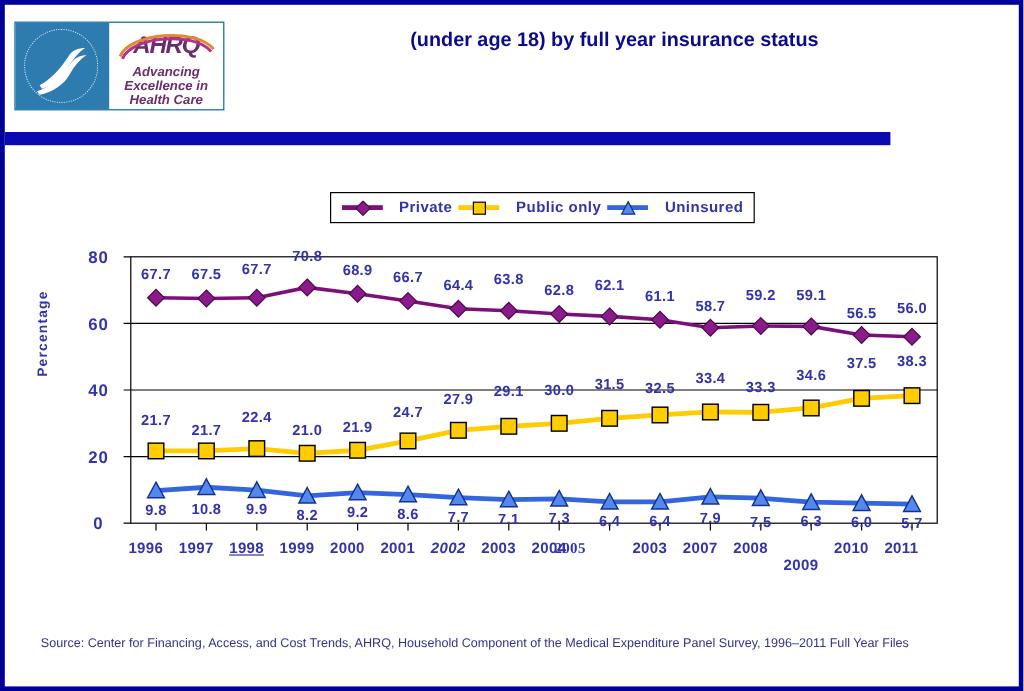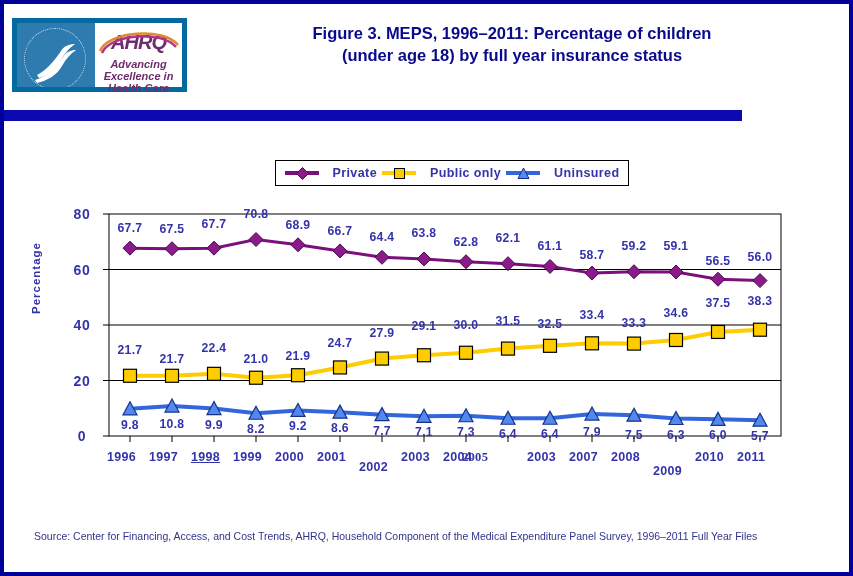--- a/index.html
+++ b/index.html
@@ -21,21 +21,21 @@
   #header {
     position: absolute;
     left: 0; top: 0;
     width: 845px;
     height: 96px;
   }
   #logo {
     position: absolute;
     left: 8px; top: 14px;
     width: 175px; height: 74px;
-    border: 5px solid #0369a1;
+    border: 1px solid #0369a1;
     display: flex;
     background: #ffffff;
   }
   #logo-seal {
     width: 78px; height: 100%;
     background: #2e7bb0;
     position: relative;
     overflow: hidden;
   }
   #logo-seal .ring {
@@ -223,21 +223,20 @@
           </svg>
           <div id="ahrq-word">AHRQ</div>
         </div>
         <div id="ahrq-tag">Advancing</div>
         <div id="ahrq-tag">Excellence in</div>
         <div id="ahrq-tag">Health Care</div>
       </div>
     </div>
 
     <div id="fig-title">
-      <div>Figure 3. MEPS, 1996–2011: Percentage of children</div>
       <div>(under age 18) by full year insurance status</div>
     </div>
   </div>
 
   <div id="blue-rule"></div>
 
   <div id="chart-area">
 
     <div id="legend">
       <div class="legend-item">
@@ -404,21 +403,21 @@
           <polygon points="756,289.1825 763,302.1825 749,302.1825" fill="#5588EE" stroke="#11338c" stroke-width="1.2"></polygon>
           <text x="756" y="316.1825" class="dlabel">5.7</text>
         </svg>
       <div id="xtick-holder">
           <div class="xtick" style="left: 103px; top: 326px; position: absolute;">1996</div>
           <div class="xtick" style="left: 145px; top: 326px; position: absolute;">1997</div>
           <div class="xtick" style="left: 187px; top: 326px; position: absolute; text-decoration: underline;">1998</div>
           <div class="xtick" style="left: 229px; top: 326px; position: absolute;">1999</div>
           <div class="xtick" style="left: 271px; top: 326px; position: absolute;">2000</div>
           <div class="xtick" style="left: 313px; top: 326px; position: absolute;">2001</div>
-          <div class="xtick" style="left: 355px; top: 336px; position: absolute;">2002</div>
+          <div class="xtick" style="left: 355px; top: 326px; position: absolute; font-style: italic;">2002</div>
           <div class="xtick" style="left: 397px; top: 326px; position: absolute;">2003</div>
           <div class="xtick" style="left: 439px; top: 326px; position: absolute;">2004</div>
           <div class="xtick" style="left: 458px; top: 326px; position: absolute; font-family: Liberation Serif, serif;">2005</div>
           <div class="xtick" style="left: 523px; top: 326px; position: absolute;">2003</div>
           <div class="xtick" style="left: 565px; top: 326px; position: absolute;">2007</div>
           <div class="xtick" style="left: 607px; top: 326px; position: absolute;">2008</div>
           <div class="xtick" style="left: 649px; top: 326px; position: absolute; margin-top: 14px;">2009</div>
           <div class="xtick" style="left: 691px; top: 326px; position: absolute;">2010</div>
           <div class="xtick" style="left: 733px; top: 326px; position: absolute;">2011</div>
         </div>

